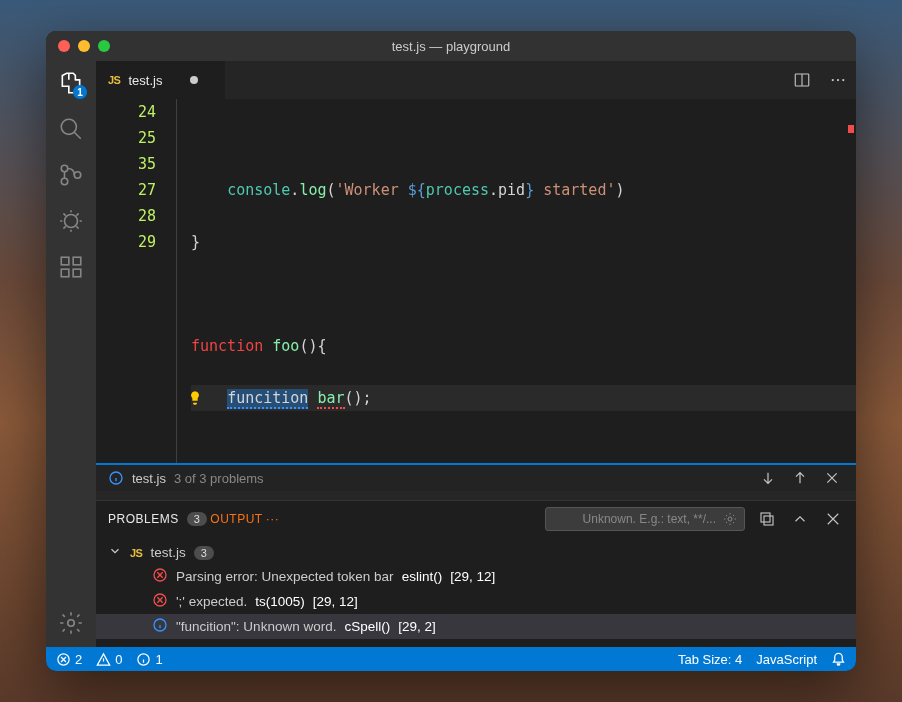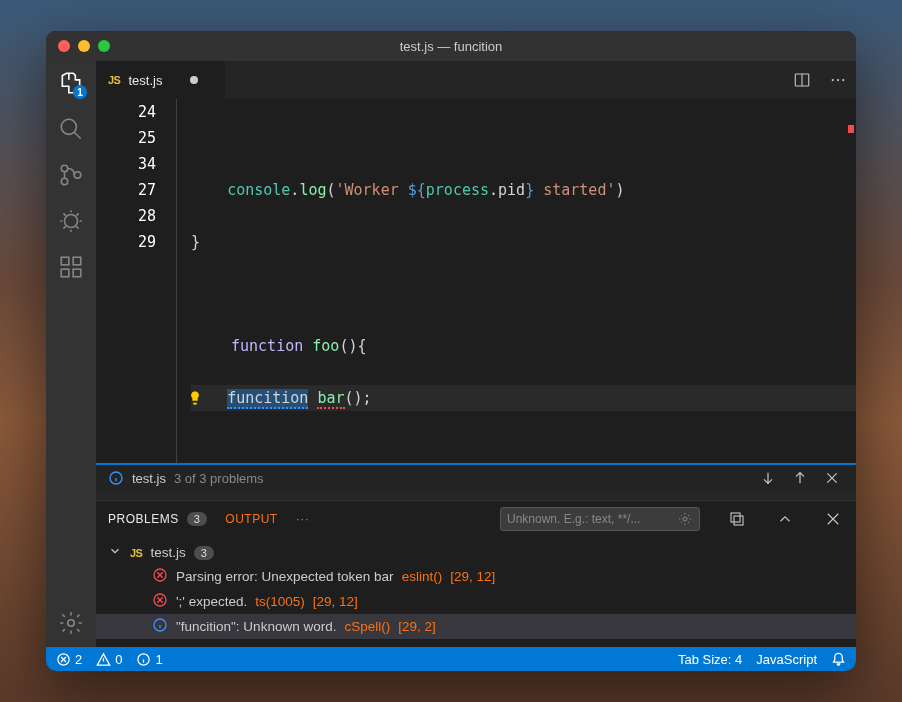--- a/index.html
+++ b/index.html
@@ -49,23 +49,23 @@
   .tabrow { height: 38px; background:#252526; display:flex; align-items:stretch; }
   .tab { display:flex; align-items:center; background:#1e1e1e; padding:0 12px; gap:8px; border-right:1px solid #252526; min-width:130px; }
   .tab .label { color:#e8e8e8; font-size:13px; }
   .dirty { width:8px; height:8px; border-radius:50%; background:#ccc; margin-left:20px; }
   .tabrow .grow { flex:1; }
   .tabaction { width:36px; display:flex; align-items:center; justify-content:center; }
   .tabaction svg { width:18px; height:18px; stroke:#c5c5c5; fill:none; stroke-width:1.5; }
   .jsicon { color:#e8be3f; font-weight:700; font-size:11px; letter-spacing:-0.5px; }
   .editor { flex:1; display:flex; flex-direction:column; background:#1e1e1e; font-family: "Menlo","Consolas",monospace; font-size:15px; min-height:0; overflow:hidden; }
   .codelines { display:flex; }
-  .gutter { width: 80px; text-align:right; padding-right: 20px; color:#ffffff; line-height:26px; user-select:none; }
+  .gutter { width: 80px; text-align:right; padding-right: 20px; color:#bef264; line-height:26px; user-select:none; }
   .code { flex:1; border-left:1px solid #404040; padding-left:14px; color:#d4d4d4; line-height:26px; white-space:pre; }
-  .kw { color:#c4b5fd;margin-left:40px; }
+  .kw { color:#ef4444; }
   .fn { color:#86efac; }
   .str { color:#ce9178; }
   .tmpl { color:#569cd6; }
   .obj { color:#4ec9b0; }
   .squiggle-blue { border-bottom: 2px dotted #3794ff; background:#264f78;}
   .squiggle-red { border-bottom: 2px dotted #f14c4c; }
   .curline { background:#2a2a2a; position:relative;}
   .bulb { position:absolute; left:-4px; top:3px; }
   .bulb svg { width:16px; height:16px; fill:#ffcc00; }
   .peek {
@@ -75,55 +75,55 @@
   .peekhead { display:flex; align-items:center; padding: 5px 12px; color:#cccccc; font-family:-apple-system,sans-serif; font-size:13px; gap:8px; background:#232323;}
   .peekhead .info { width:16px; height:16px; }
   .peekhead .info svg { width:16px; height:16px; stroke:#3794ff; fill:none; stroke-width:2;}
   .peekhead .dim { color:#888; }
   .peekhead .grow { flex:1; }
   .peekhead .act svg { width:16px; height:16px; stroke:#c5c5c5; fill:none; stroke-width:1.8;}
   .peekhead .act { display:flex; align-items:center; padding:0 4px;}
   .peekbody { padding: 8px 14px; font-family:"Menlo","Consolas",monospace; font-size:15px; color:#d4d4d4; background:#262626;}
   .peekbody .dim { color:#888; }
   .panel { background:#1e1e1e; border-top:1px solid #333; display:flex; flex-direction:column; }
-  .paneltabs { display:flex; align-items:center; height:36px; padding:0 12px; gap:18px; font-size:12px; }
+  .paneltabs { display:flex; align-items:center; height:36px; padding:0 12px; gap:3px; font-size:12px;text-align:right; }
   .paneltab { color:#f97316; display:flex; align-items:center; gap:8px; letter-spacing:0.5px; }
   .paneltab.active { color:#e8e8e8; }
   .countbadge { background:#4d4d4d; color:#ddd; border-radius:10px; padding:1px 7px; font-size:11px; }
   .paneltabs .grow { flex:1; }
   .filterbox { background:#3c3c3c; border:1px solid #555; border-radius:3px; height:24px; width:200px; display:flex; align-items:center; padding:0 6px; color:#888; font-size:12px; gap:6px;}
   .filterbox svg { width:16px; height:16px; stroke:#888; fill:none; stroke-width:1.5;}
   .pact { display:flex; align-items:center; padding:0 2px; }
   .pact svg { width:18px; height:18px; stroke:#c5c5c5; fill:none; stroke-width:1.5; }
   .problemlist { padding: 4px 0 8px 0; font-size:13.5px; }
   .prow { display:flex; align-items:center; padding:3px 12px; gap:8px; color:#ccc; }
   .prow.sel { background:#37373d; }
   .prow .chev svg { width:14px; height:14px; stroke:#ccc; stroke-width:2; fill:none;}
   .prow .indent { width:36px; }
   .erricon svg { width:16px; height:16px; stroke:#f14c4c; fill:none; stroke-width:2;}
   .infoicon svg { width:16px; height:16px; stroke:#3794ff; fill:none; stroke-width:2;}
-  .prow .dim { color:#f97316; }
+  .prow .dim { color:#ffffff; }
   .statusbar { height:24px; background:#0078d4; color:#fff; display:flex; align-items:center; font-size:13px; padding:0 10px; gap:14px; }
   .statusbar .grow { flex:1; }
   .sitem { display:flex; align-items:center; gap:4px; }
   .sitem svg { width:15px; height:15px; stroke:#fff; fill:none; stroke-width:2; }
   .minimap { position:absolute; right:2px; top:64px; width:6px; height:8px; background:#f14c4c; }
 </style>
 </head>
 <body>
 
 <div class="window">
 
   <div class="titlebar">
     <div class="traffic">
       <span class="tclose"></span>
       <span class="tmin"></span>
       <span class="tmax"></span>
     </div>
-    <div class="titletext">test.js — funcition</div>
+    <div class="titletext">test.js — playground</div>
   </div>
 
   <div class="body">
 
     <div class="activitybar">
       <div class="acticon active">
         <svg viewBox="0 0 24 24">
             <path d="M8 3h6l2 2v4h4v12H10v-6H4V5l4-2z"></path>
             <path d="M10 9V3"></path>
             <path d="M16 9h4"></path>
@@ -190,21 +190,21 @@
               <circle cx="19" cy="12" r="1.5" fill="#c5c5c5" stroke="none"></circle>
             </svg>
         </div>
       </div>
 
       <div class="editor">
         <div class="codelines">
           <div class="gutter">
             <div>24</div>
             <div>25</div>
-            <div>34</div>
+            <div>35</div>
             <div>27</div>
             <div>28</div>
             <div>29</div>
           </div>
           <div class="code">
 <div> </div>
 <div>    <span class="obj">console</span><span>.</span><span class="fn">log</span><span>(</span><span class="str">'Worker </span><span class="tmpl">${</span><span class="obj">process</span><span>.pid</span><span class="tmpl">}</span><span class="str"> started'</span><span>)</span></div>
 <div><span>}</span></div>
 <div> </div>
 <div><span class="kw">function</span><span> </span><span class="fn">foo</span><span>(){</span></div>

